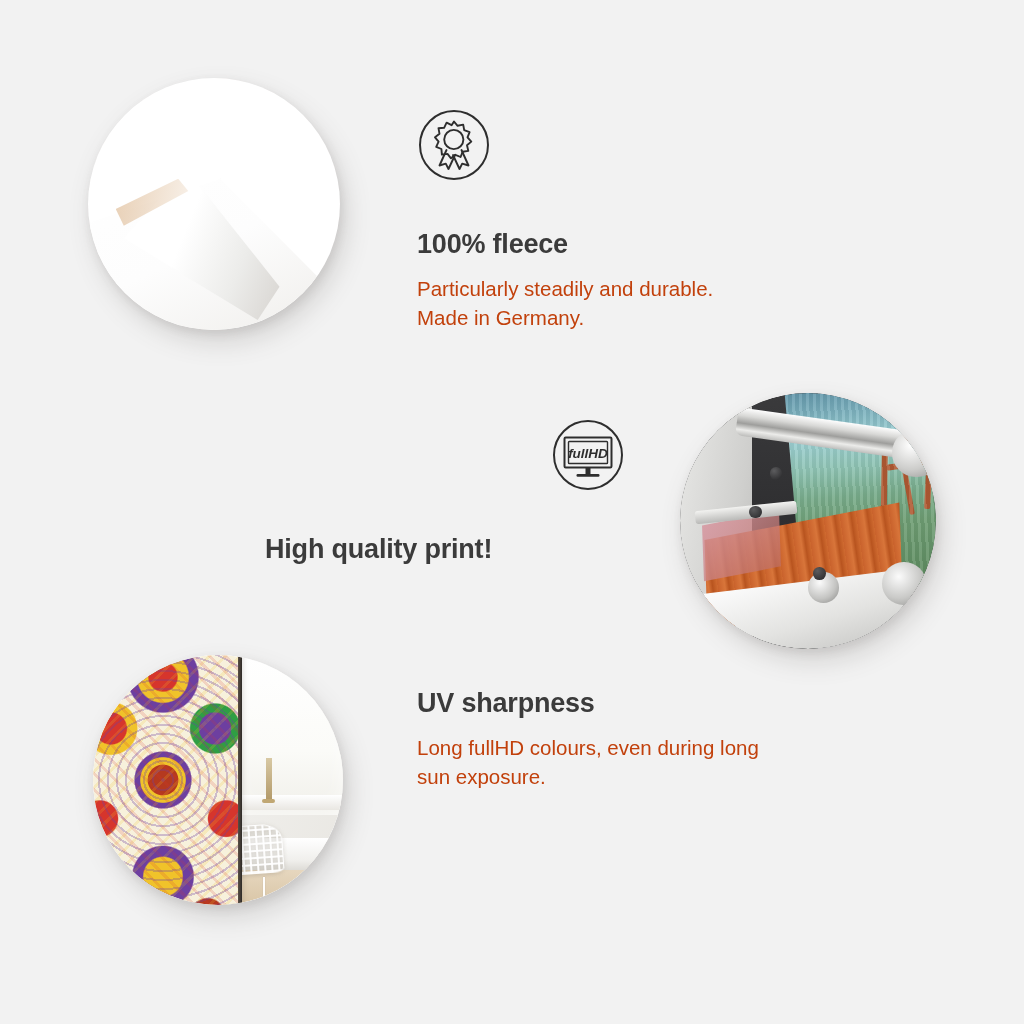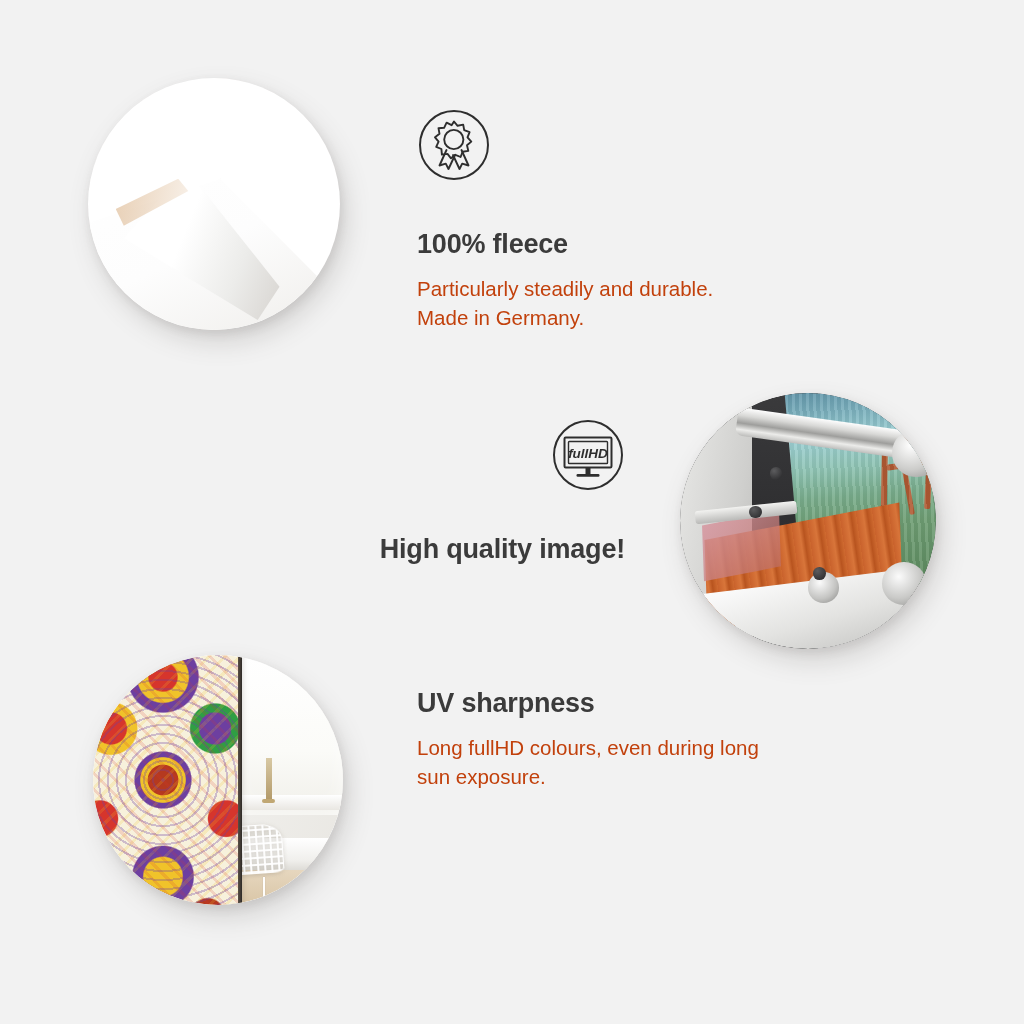--- a/index.html
+++ b/index.html
@@ -305,21 +305,21 @@
     font-size: 20.5px;
     font-weight: normal;
     color: #c2410c;
     line-height: 1.42;
     white-space: pre-line;
   }
 
   #feat-fleece { left: 417px; top: 108px; width: 420px; text-align: left; }
   #feat-fleece .icon-wrap { margin-bottom: 47px; }
 
-  #feat-print  { left: 265px; top: 418px; width: 360px; text-align: right; }
+  #feat-print  { left: 265px; top: 418px; width: 360px; text-align: left; }
   #feat-print .icon-wrap { margin-bottom: 42px; display:flex; justify-content:flex-end; }
 
   #feat-uv     { left: 417px; top: 688px; width: 430px; text-align: left; }
   #feat-uv .icon-wrap { margin-bottom: 45px; }
 </style>
 </head>
 <body>
 
 <div class="stage">
 
@@ -383,21 +383,21 @@
     <div class="icon-wrap">
       <svg class="feature-icon" width="74" height="74" viewBox="0 0 74 74">
         <circle cx="37" cy="37" r="34" fill="none" stroke="#2e2e2e" stroke-width="2"></circle>
         <rect x="13.5" y="19.5" width="47" height="30" rx="1.2" fill="none" stroke="#2e2e2e" stroke-width="2"></rect>
         <rect x="17.5" y="23.5" width="39" height="22" rx="0.8" fill="none" stroke="#2e2e2e" stroke-width="1.4"></rect>
         <rect x="34.5" y="49.5" width="5" height="7" fill="#2e2e2e"></rect>
         <rect x="25.5" y="56" width="23" height="2.8" rx="1.2" fill="#2e2e2e"></rect>
         <text x="37" y="39.6" text-anchor="middle" font-family="'Liberation Sans', sans-serif" font-size="13.5" font-style="italic" font-weight="bold" fill="#2e2e2e">fullHD</text>
       </svg>
     </div>
-    <h2>High quality image!</h2>
+    <h2>High quality print!</h2>
   </div>
 
   <div class="photo-circle" id="photo-room">
     <div class="photo-inner">
       <div class="room-bg"></div>
       <div class="room-window"></div>
       <div class="room-sill"></div>
       <div class="candle"></div>
       <div class="room-floor"></div>
       <div class="room-table"></div>

